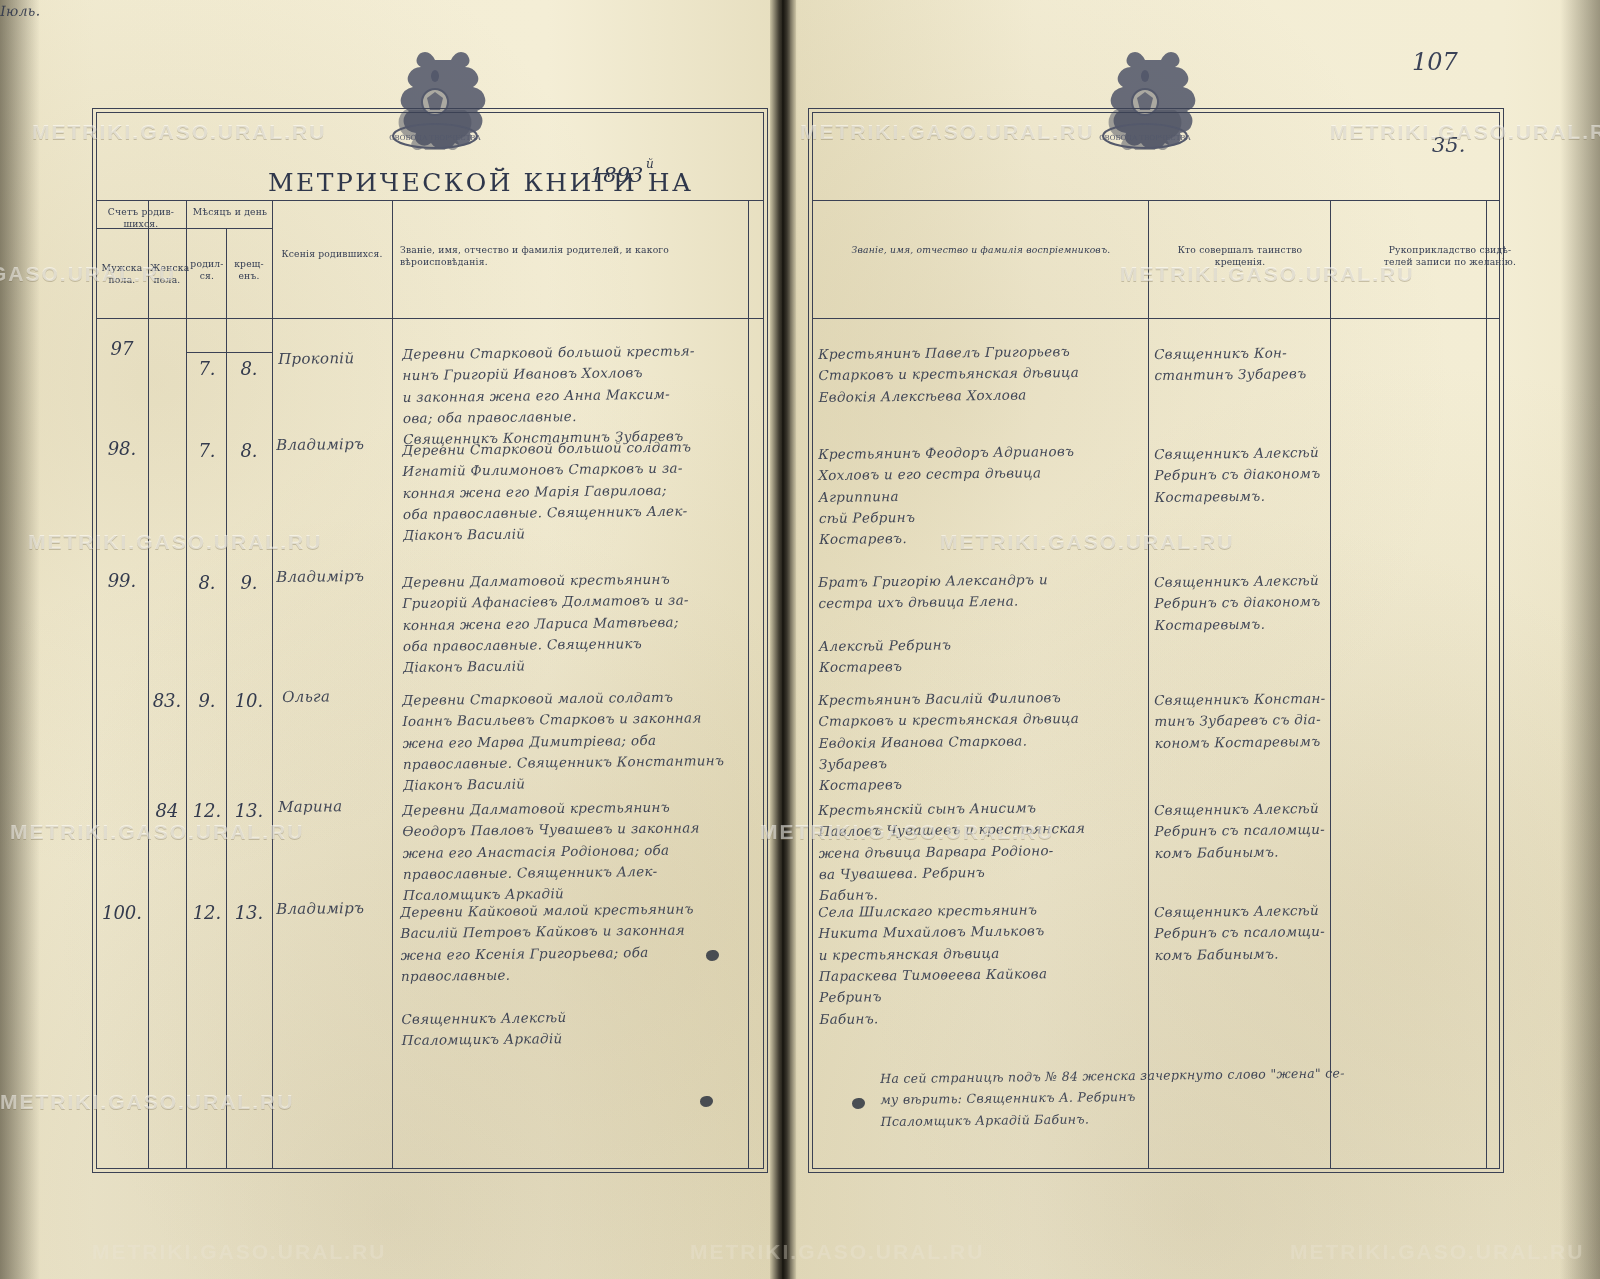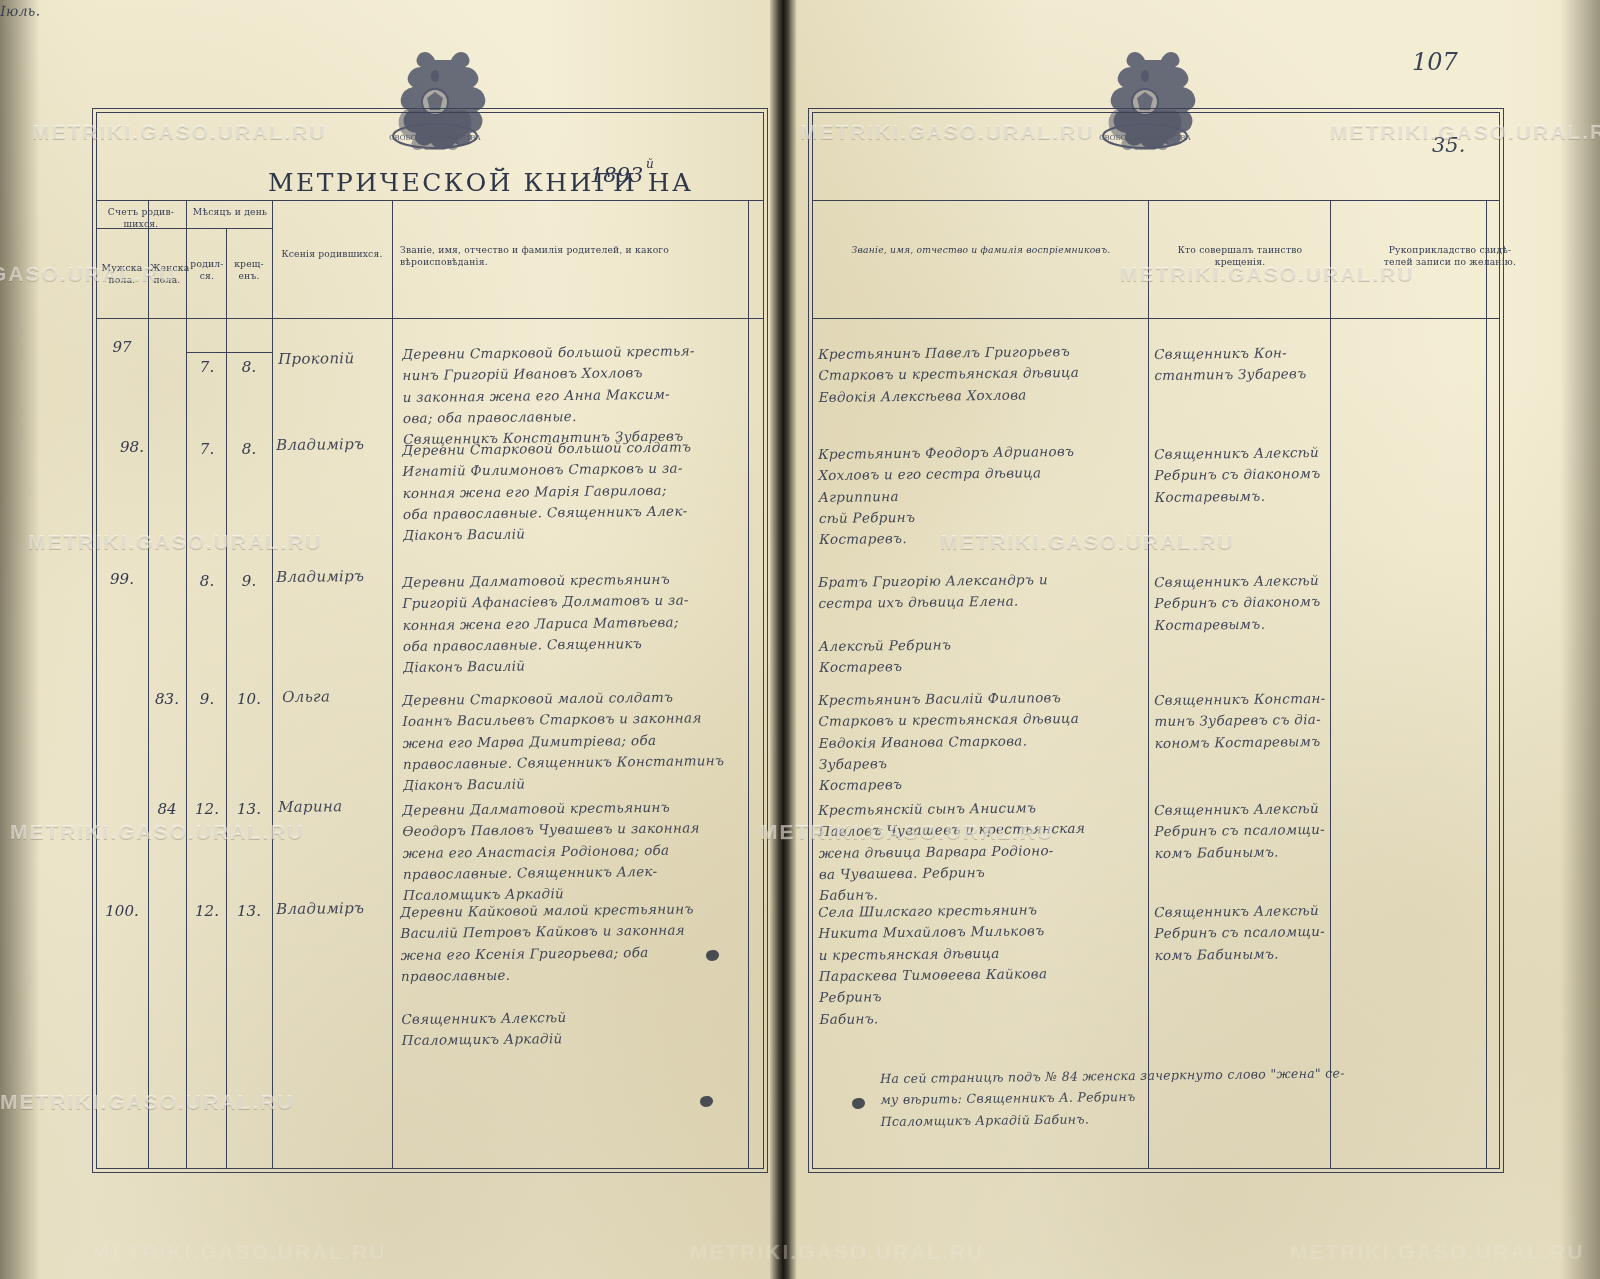--- a/index.html
+++ b/index.html
@@ -117,21 +117,21 @@
   
   .crest { position: absolute; width: 120px; height: 110px; }
   .crest svg { width: 100%; height: 100%; display: block; opacity: .85; }
 
   
   .cellnum {
     position: absolute;
     color: #333a4d;
     font-family: "DejaVu Serif", serif;
     font-style: italic;
-    font-size: 15px;
+    font-size: 18px;
     text-align: center;
   }
   .entry {
     position: absolute;
     white-space: pre-line;
   }
   .ink-blot {
     position: absolute;
     width: 13px; height: 11px;
     background: #232a3a;
@@ -274,21 +274,21 @@
 и законная жена его Анна Максим-
 ова; оба православные.
         Священникъ Константинъ Зубаревъ</div>
   <div class="hand entry" style="left:818px; top:344px; width:322px;">Крестьянинъ Павелъ Григорьевъ
 Старковъ и крестьянская дѣвица
 Евдокiя Алексѣева Хохлова</div>
   <div class="hand entry" style="left:1154px; top:344px; width:172px;">Священникъ Кон-
 стантинъ Зубаревъ</div>
   <div class="hand entry" style="left:1336px; top:344px; width:148px;"></div>
 
-  <div class="cellnum" style="left:108px; top:438px; width:48px;">98.</div>
+  <div class="cellnum" style="left:98px; top:438px; width:48px;">98.</div>
   <div class="cellnum" style="left:150px; top:438px; width:34px;"></div>
   <div class="cellnum" style="left:190px; top:440px; width:34px;">7.</div>
   <div class="cellnum" style="left:228px; top:440px; width:42px;">8.</div>
   <div class="hand entry" style="left:276px; top:434px; width:116px; font-size:15px;">Владимiръ</div>
   <div class="hand entry" style="left:402px; top:440px; width:344px;">Деревни Старковой большой солдатъ
 Игнатiй Филимоновъ Старковъ и за-
 конная жена его Марiя Гаврилова;
 оба православные. Священникъ Алек-
                 Дiаконъ Василiй</div>
   <div class="hand entry" style="left:818px; top:444px; width:322px;">Крестьянинъ Феодоръ Адриановъ

